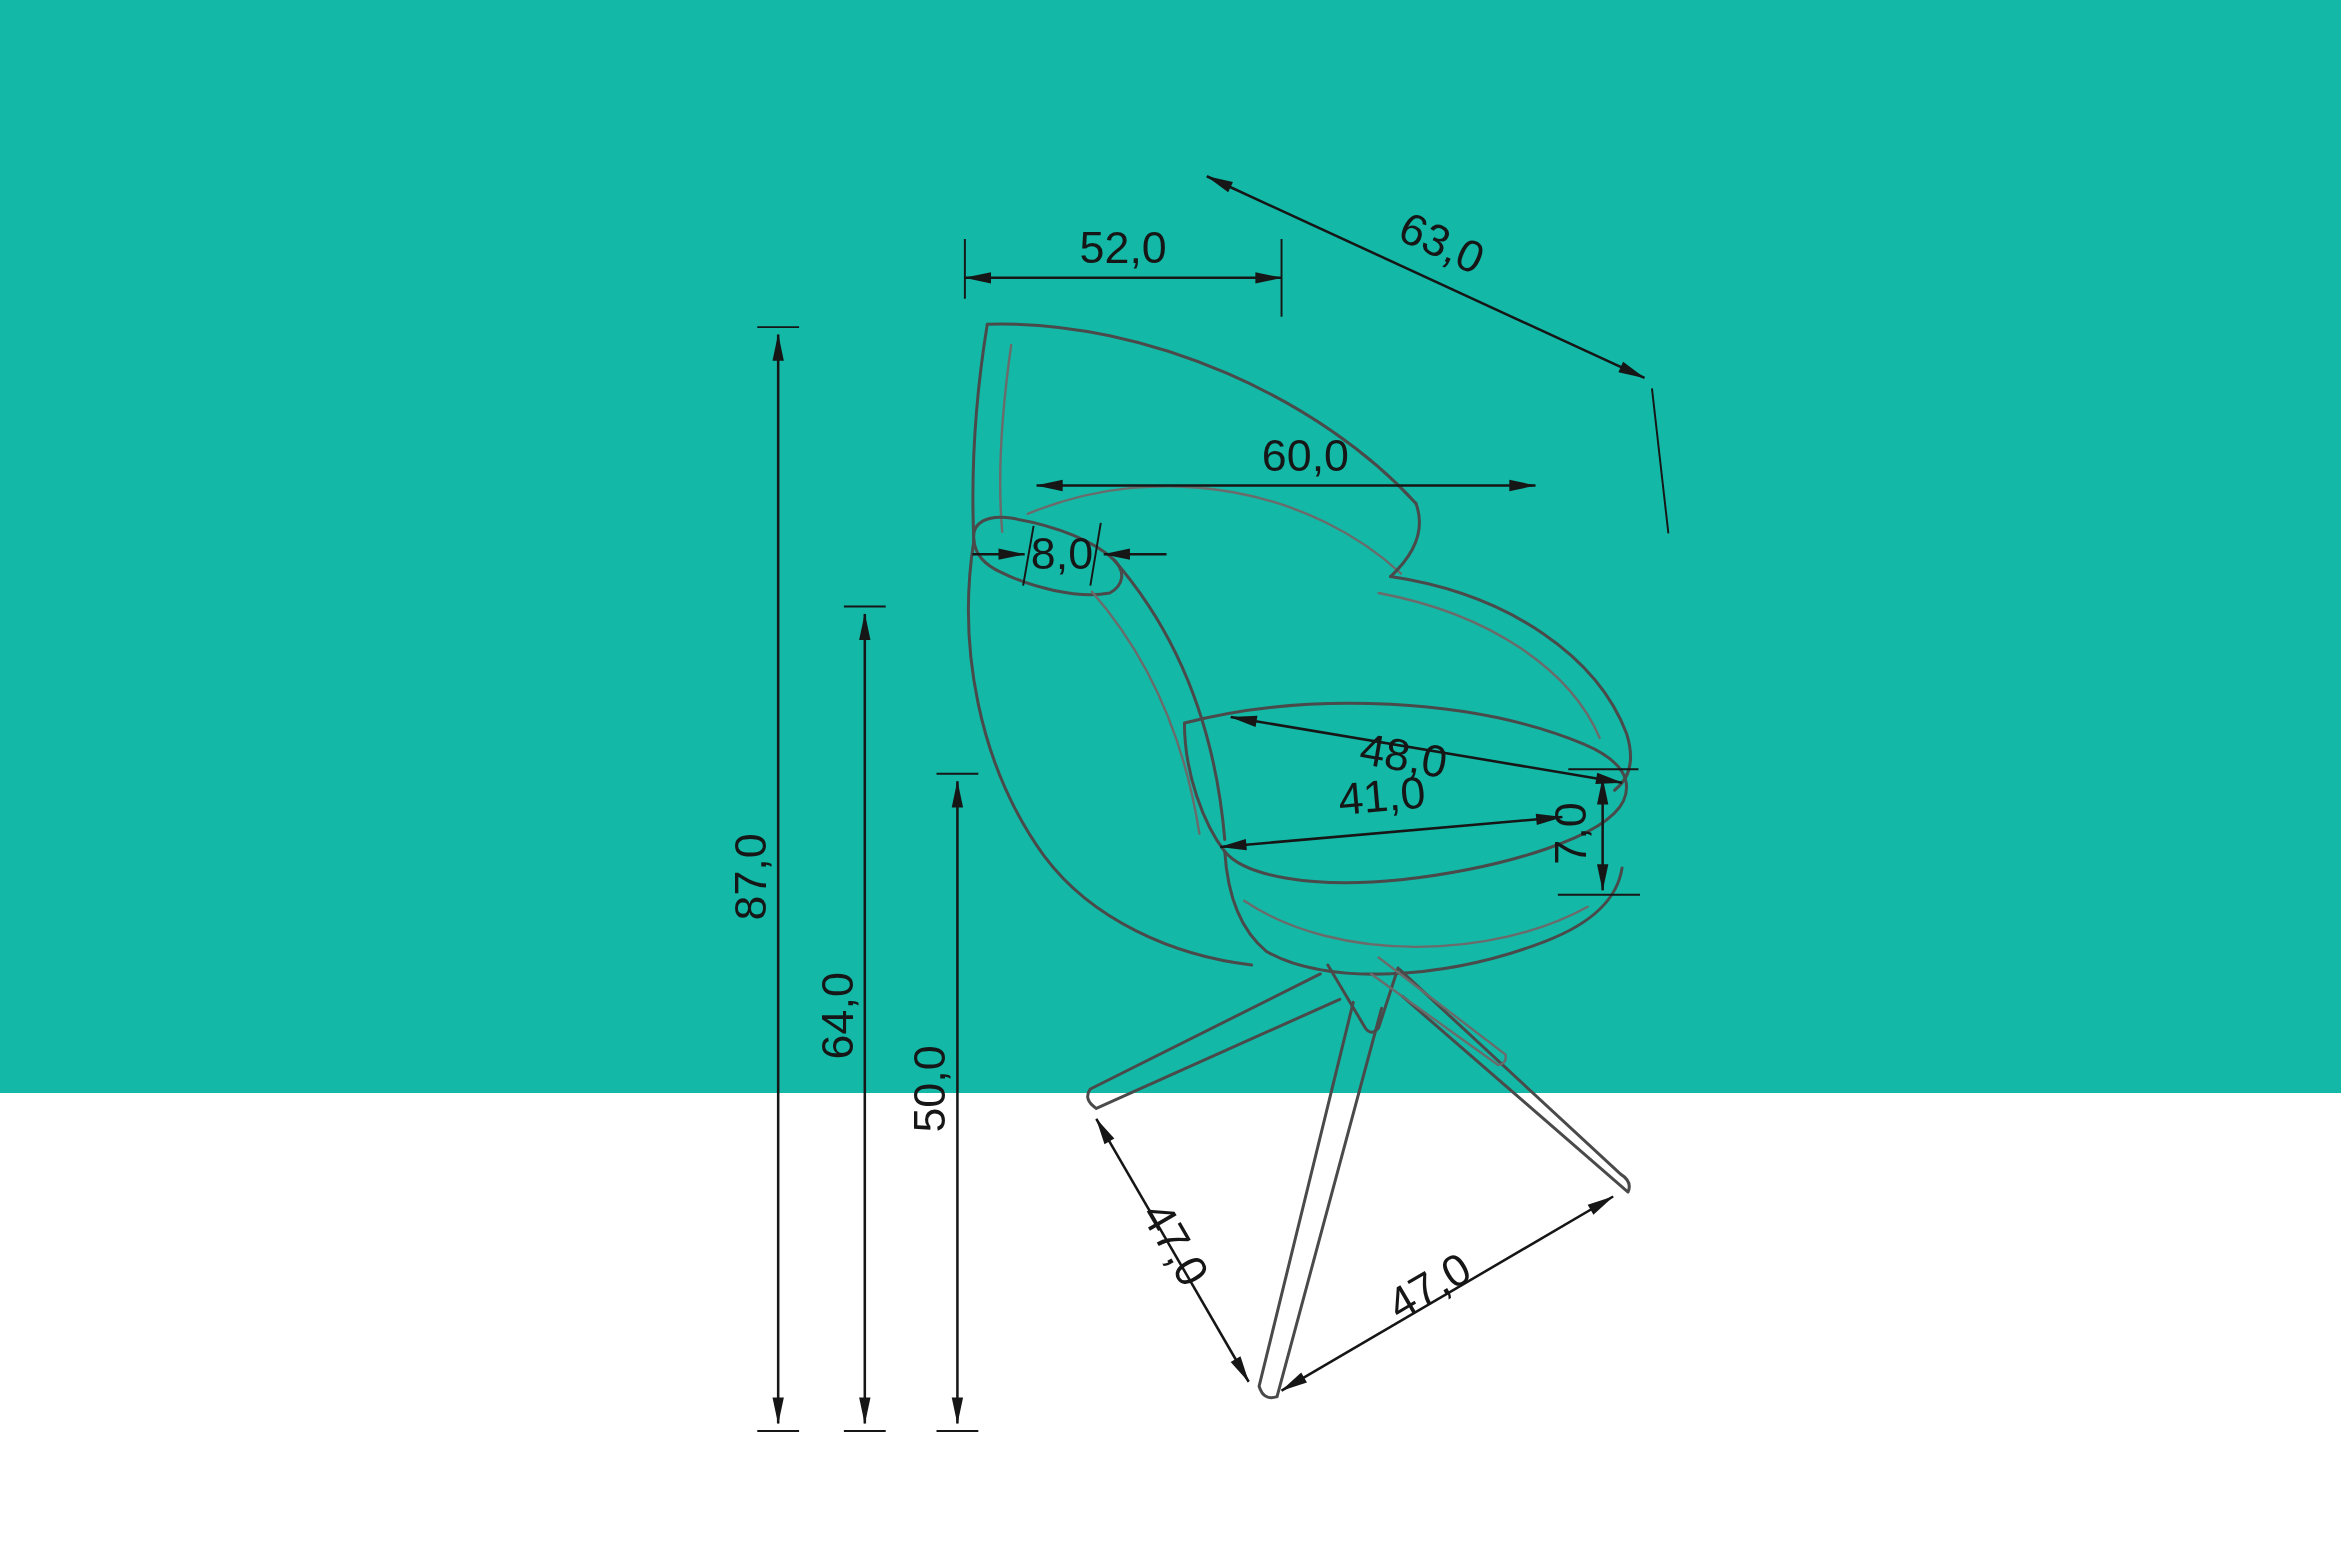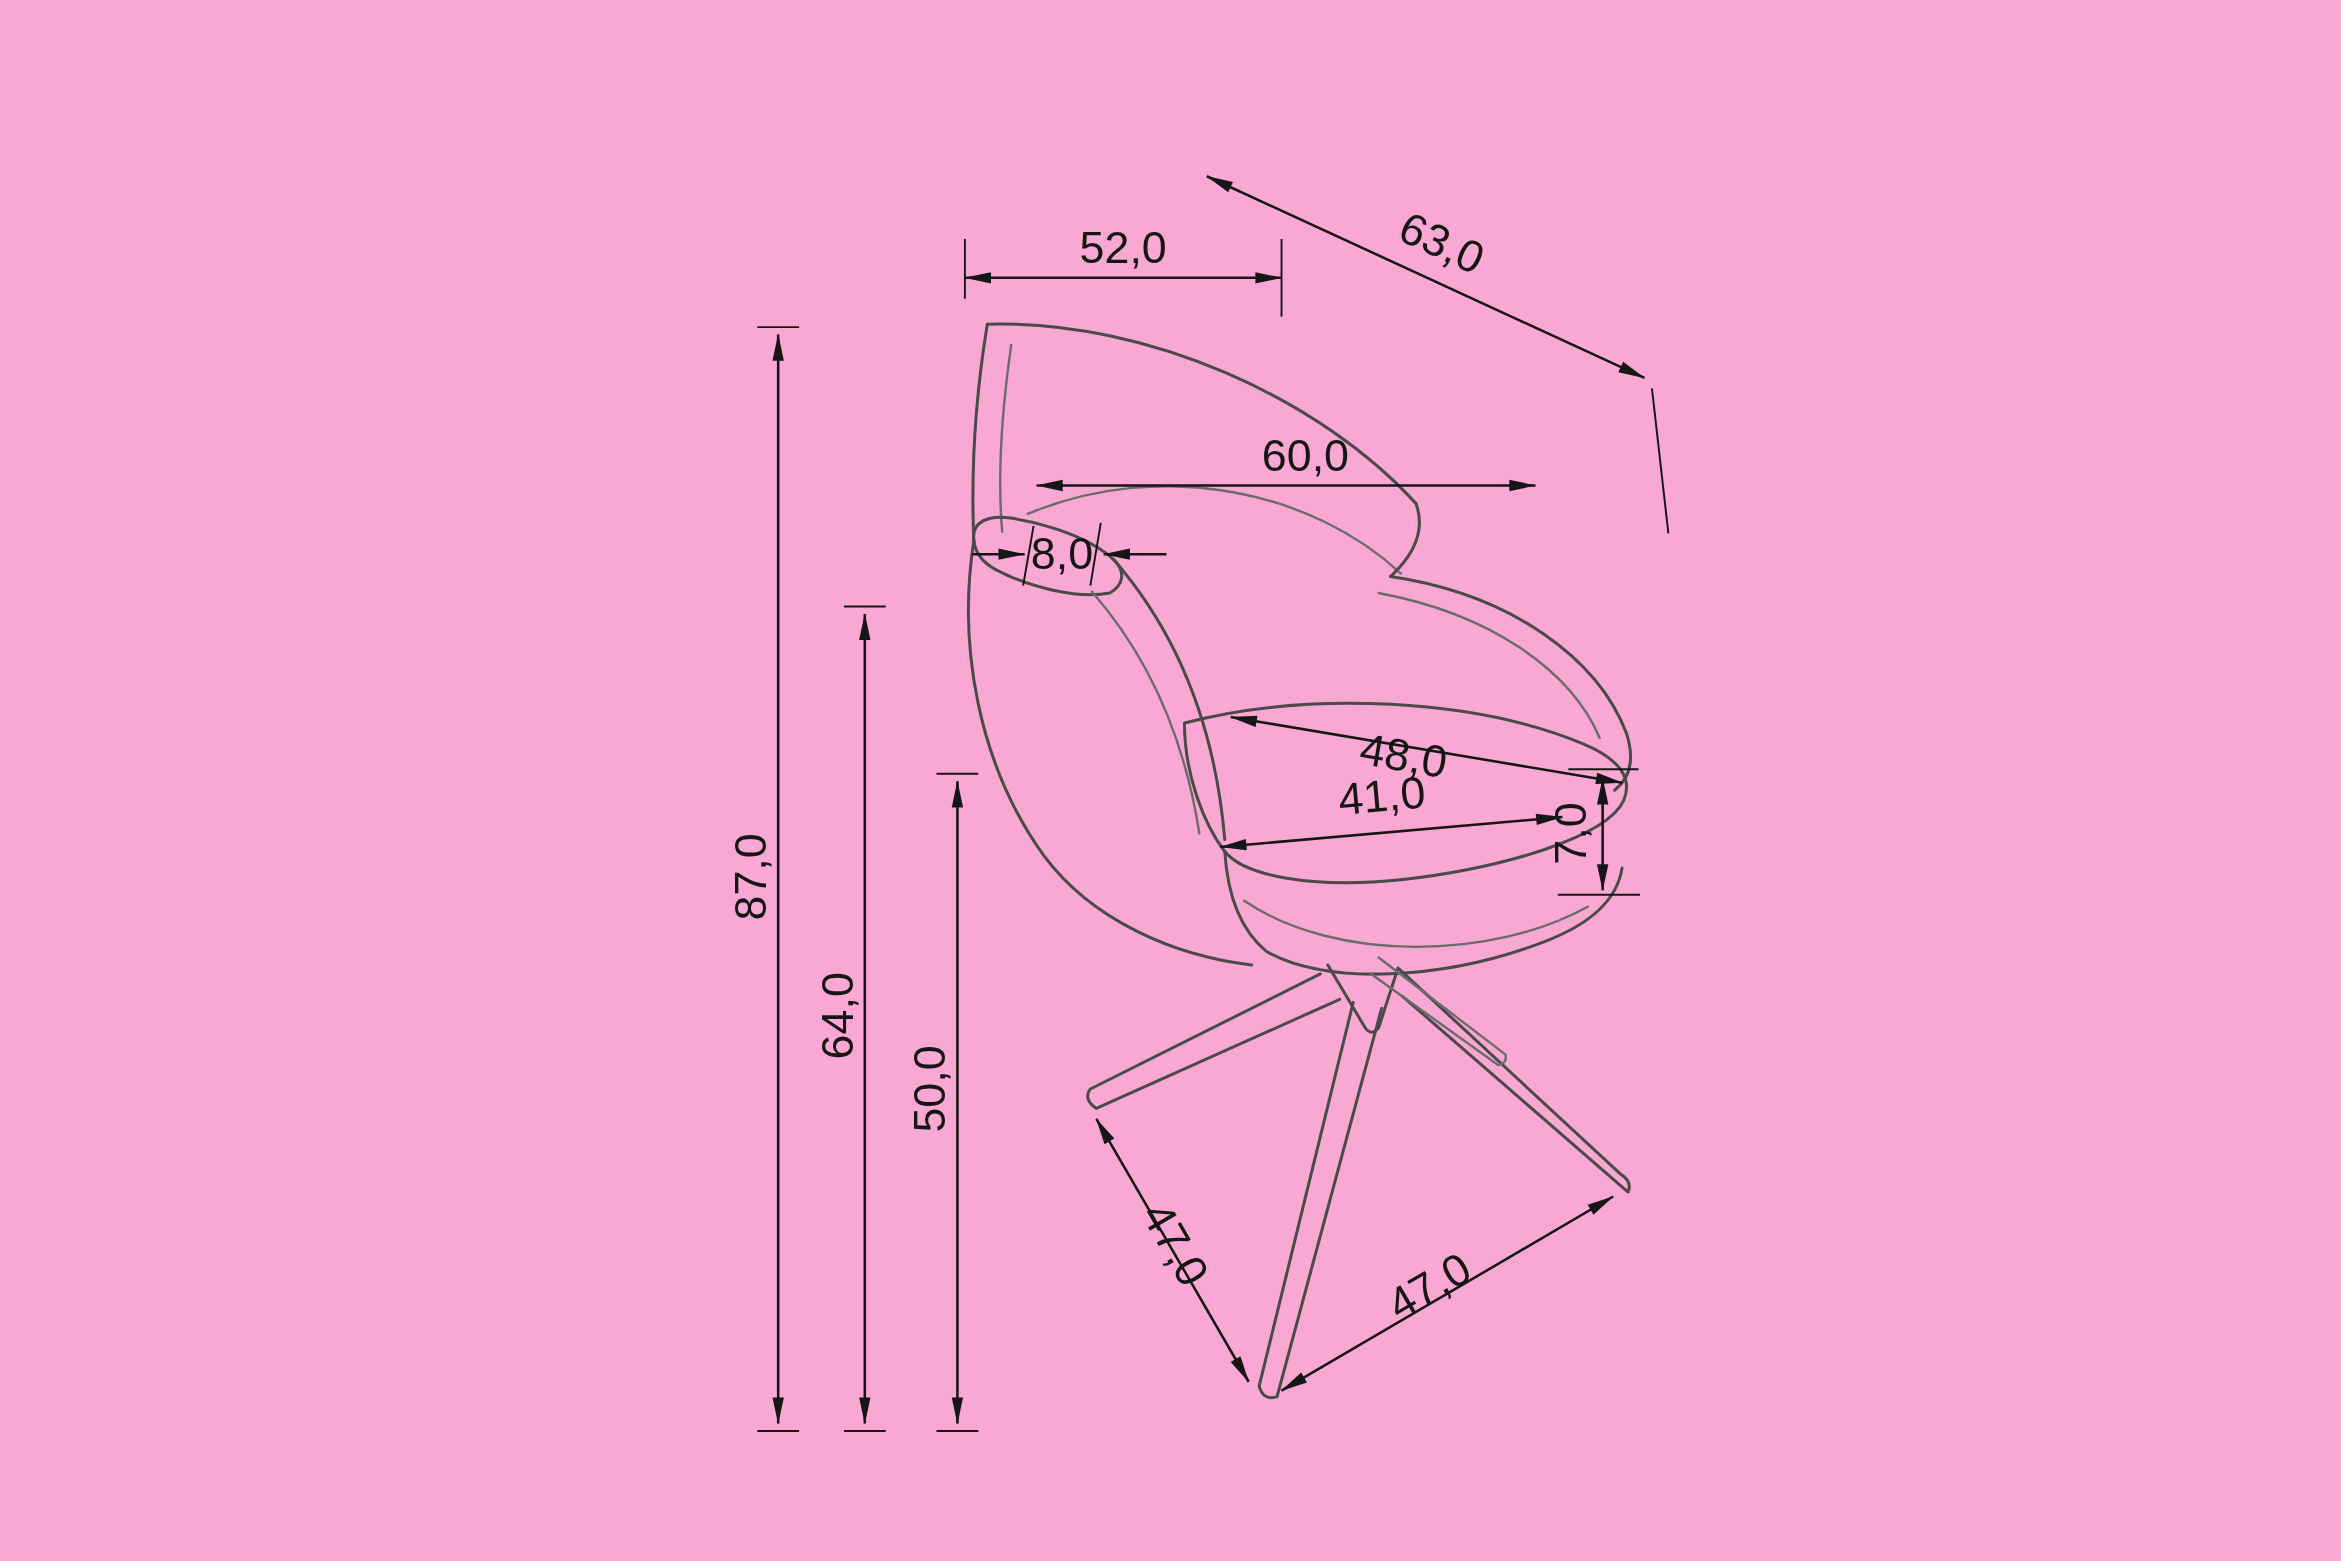--- a/index.html
+++ b/index.html
@@ -1,17 +1,17 @@
 <!DOCTYPE html>
 <html style="font-size:10.4px"><head>
 <meta charset="utf-8">
 <style>
   html,body{margin:0;padding:0;background:#ffffff;}
   body{width:2342px;height:1561px;overflow:hidden;}
-  .canvas{width:2342px;height:1561px;background:#f9a8d4;position:relative;}
+  .canvas{width:2342px;height:1093px;background:#14b8a6;position:relative;}
   svg{display:block;}
   .chair{fill:none;stroke:#4a4a4a;stroke-width:2;stroke-linecap:round;stroke-linejoin:round;}
   .chair-light{fill:none;stroke:#6b6b6b;stroke-width:1.6;stroke-linecap:round;stroke-linejoin:round;}
   .dim{fill:none;stroke:#161616;stroke-width:1.7;stroke-linecap:butt;}
   .tick{fill:none;stroke:#161616;stroke-width:1.3;stroke-linecap:butt;}
   .dim-label{font-family:"Liberation Sans","DejaVu Sans",sans-serif;font-size:30px;fill:#161616;}
   #arr path{fill:#161616;stroke:none;}
 </style>
 </head>
 <body>

